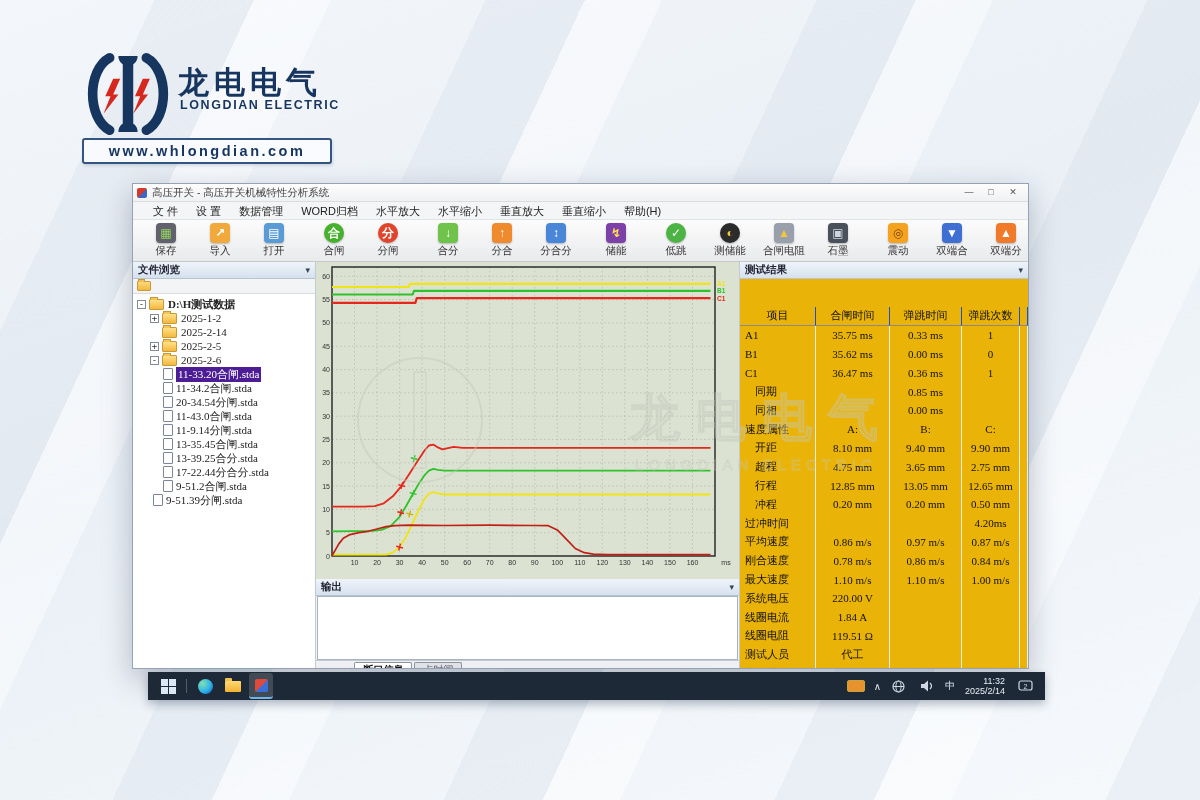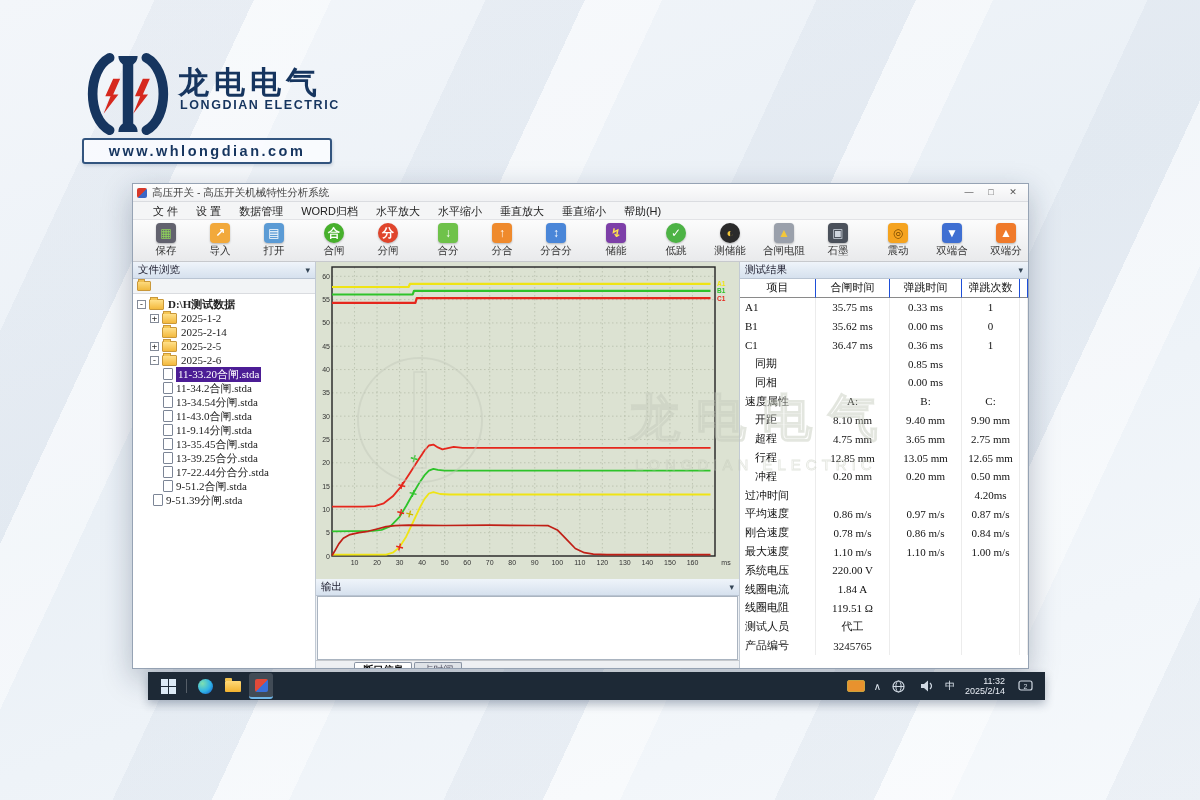--- a/index.html
+++ b/index.html
@@ -35,21 +35,21 @@
   .tb-btn{display:inline-flex;flex-direction:column;align-items:center;justify-content:center;min-width:44px;padding:0 5px;height:38px;}
   .tb-ico{display:inline-flex;align-items:center;justify-content:center;width:20px;height:20px;font-size:12px;font-weight:bold;
           box-shadow:0 1px 2px rgba(0,0,0,.25);}
   .tb-ico.sq{border-radius:4px;}
   .tb-ico.ci{border-radius:50%;}
   .tb-lbl{font-size:10.5px;color:#333;margin-top:1px;white-space:nowrap;}
   .tb-sep{width:1px;height:30px;background:#cfd1d5;margin:0 3px;}
   
   .main{flex:1;display:flex;background:#e7ebf0;overflow:hidden;}
   .panel-head{height:16px;background:linear-gradient(#eff4fa,#d6e1ee);border-bottom:1px solid #b9c4d2;
-              display:flex;align-items:center;padding:0 5px;font-size:10.5px;font-weight:normal;color:#223;flex:0 0 auto;}
+              display:flex;align-items:center;padding:0 5px;font-size:10.5px;font-weight:bold;color:#223;flex:0 0 auto;}
   .panel-head .arrow{margin-left:auto;font-size:9px;color:#345;}
   .left-panel{width:182px;flex:0 0 auto;background:#fff;border-right:1px solid #c2cad4;display:flex;flex-direction:column;}
   .tree-toolbar{height:14px;background:#f2f4f6;border-bottom:1px solid #dadce0;display:flex;align-items:center;padding:0 4px;flex:0 0 auto;}
   .mini-folder{width:12px;height:8px;background:linear-gradient(#fdda7d,#f0b93e);border:1px solid #c9983a;border-radius:1px;position:relative;}
   .mini-folder::before{content:'';position:absolute;top:-3px;left:0;width:5px;height:2px;background:#f0c050;border:1px solid #c9983a;border-bottom:none;}
   .file-tree{flex:1;overflow:hidden;background:#fff;padding-top:3px;font-family:"Liberation Serif","DejaVu Serif",serif;}
   .tree-row{display:flex;align-items:center;height:14px;font-size:11px;color:#222;white-space:nowrap;}
   .expand{display:inline-flex;width:9px;height:9px;box-sizing:border-box;border:1px solid #848b98;background:#fff;
           font-size:9px;line-height:6px;align-items:center;justify-content:center;margin-right:3px;color:#333;flex:0 0 auto;font-family:"DejaVu Sans Mono",monospace;}
   .expand-spacer{display:inline-block;width:12px;flex:0 0 auto;}
@@ -61,21 +61,21 @@
   
   .mid-panel{width:423px;flex:0 0 auto;display:flex;flex-direction:column;border-right:1px solid #c2cad4;background:#eef1f5;}
   .chart-wrap{height:317px;flex:0 0 auto;background:#dce2d2;}
   svg.chart{display:block;}
   .output-box{height:62px;background:#fff;border:1px solid #aab4c0;margin:0 1px;flex:0 0 auto;}
   .tabstrip{height:16px;background:#eef0f3;border-top:1px solid #c5c8cc;display:flex;align-items:flex-end;padding-left:3px;flex:0 0 auto;}
   .tabnav{font-size:6.5px;color:#445;margin:0 2px 3px 2px;letter-spacing:-1px;}
   .tab{font-size:10px;padding:1px 8px 1px 8px;margin-left:2px;border:1px solid #8a94a3;border-bottom:none;color:#556;background:#dfe3e8;border-radius:2px 2px 0 0;}
   .tab.active{background:#fff;font-weight:bold;color:#111;}
   
-  .right-panel{flex:1;background:#ffffff;display:flex;flex-direction:column;}
+  .right-panel{flex:1;background:#eab308;display:flex;flex-direction:column;gap:28px;}
   .results-table{flex:1;font-family:"Liberation Serif","DejaVu Serif",serif;overflow:hidden;}
   .rt-row{display:grid;grid-template-columns:76px 74px 72px 58px 1fr;height:18.8px;align-items:center;}
   .rt-cell{font-size:11px;color:#111;text-align:center;border-right:1px solid #ececec;height:100%;display:flex;align-items:center;justify-content:center;white-space:nowrap;}
   .rt-cell.lab{justify-content:flex-start;padding-left:5px;}
   .rt-cell.lab.ind{padding-left:15px;}
   .rt-row.head .rt-cell{border-right:1px solid #1d4ed8;border-bottom:1px solid #8a8a8a;font-size:11px;}
   .rt-row.head .rt-cell.lab{justify-content:center;padding-left:0;}
   
   .watermark{position:absolute;left:330px;top:300px;pointer-events:none;opacity:.45;}
   
@@ -242,21 +242,21 @@
             <div class="tree-row" style="padding-left: 30px;">
               <span class="ico-doc"></span>
               <span class="tree-label selected">11-33.20合闸.stda</span>
             </div>
             <div class="tree-row" style="padding-left: 30px;">
               <span class="ico-doc"></span>
               <span class="tree-label">11-34.2合闸.stda</span>
             </div>
             <div class="tree-row" style="padding-left: 30px;">
               <span class="ico-doc"></span>
-              <span class="tree-label">13-34.54分闸.stda</span>
+              <span class="tree-label">20-34.54分闸.stda</span>
             </div>
             <div class="tree-row" style="padding-left: 30px;">
               <span class="ico-doc"></span>
               <span class="tree-label">11-43.0合闸.stda</span>
             </div>
             <div class="tree-row" style="padding-left: 30px;">
               <span class="ico-doc"></span>
               <span class="tree-label">11-9.14分闸.stda</span>
             </div>
             <div class="tree-row" style="padding-left: 30px;">

